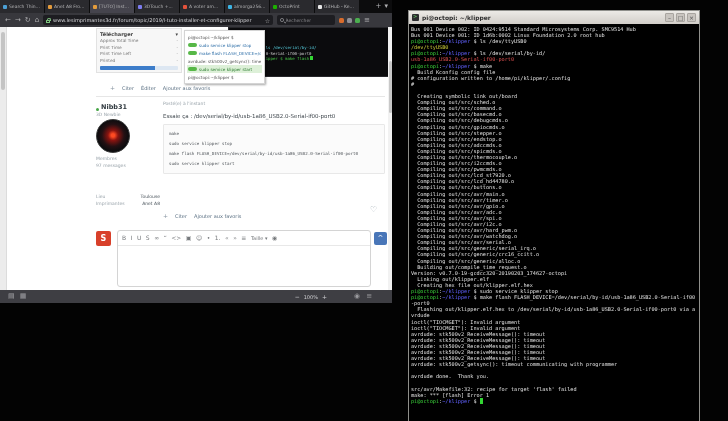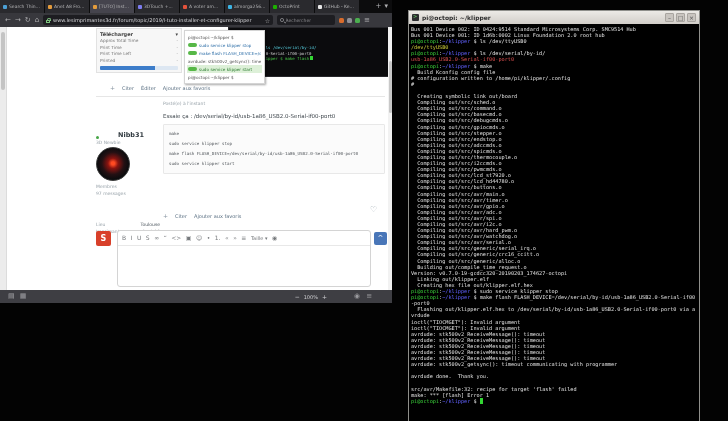--- a/index.html
+++ b/index.html
@@ -62,21 +62,21 @@
 
   .actions { position:absolute; display:flex; gap:7px; align-items:center; font-size:5px; color:#5b7083; }
   .actions .plus { font-size:6px; color:#8a97a3; }
   .action-link { cursor:pointer; }
   .actions1 { left:110px; top:57px; }
   .actions2 { left:163px; top:185px; }
   .divider { position:absolute; left:96px; top:69px; width:289px; height:1px; background:#e6e6e6; }
 
   
   .post-left { position:absolute; left:96px; top:76px; width:64px; }
-  .name-row { display:flex; align-items:flex-end; gap:19px;margin-top:28px; }
+  .name-row { display:flex; align-items:flex-end; gap:2px; }
   .online-dot { width:3px; height:3px; border-radius:50%; background:#46a546; }
   .author { font-size:6.5px; font-weight:bold; color:#30393f; }
   .author-title { font-size:4.5px; color:#9aa4ab; margin:1px 0 2px; }
   .avatar-hal { width:34px; height:34px; border-radius:50%; border:1px solid #3a3a3a;
     background:radial-gradient(circle at 50% 48%, #ff4a22 0 7%, #8a1410 22%, #241013 48%, #0c0c0e 68%, #1a1a1c 100%); margin:1px 0 3px; }
   .meta { font-size:4.5px; color:#9aa4ab; line-height:6.5px; }
   .fields { margin-top:24px; }
   .field-row { display:flex; justify-content:space-between; font-size:4.5px; line-height:7px; }
   .field-label { color:#9aa4ab; } .field-value { color:#4c565e; }
 

